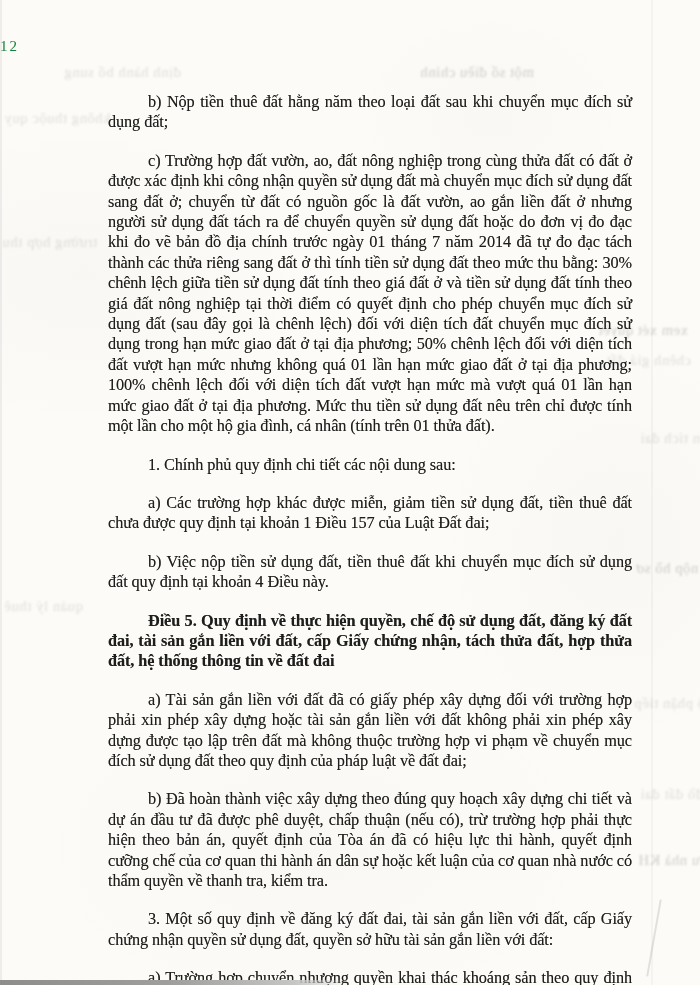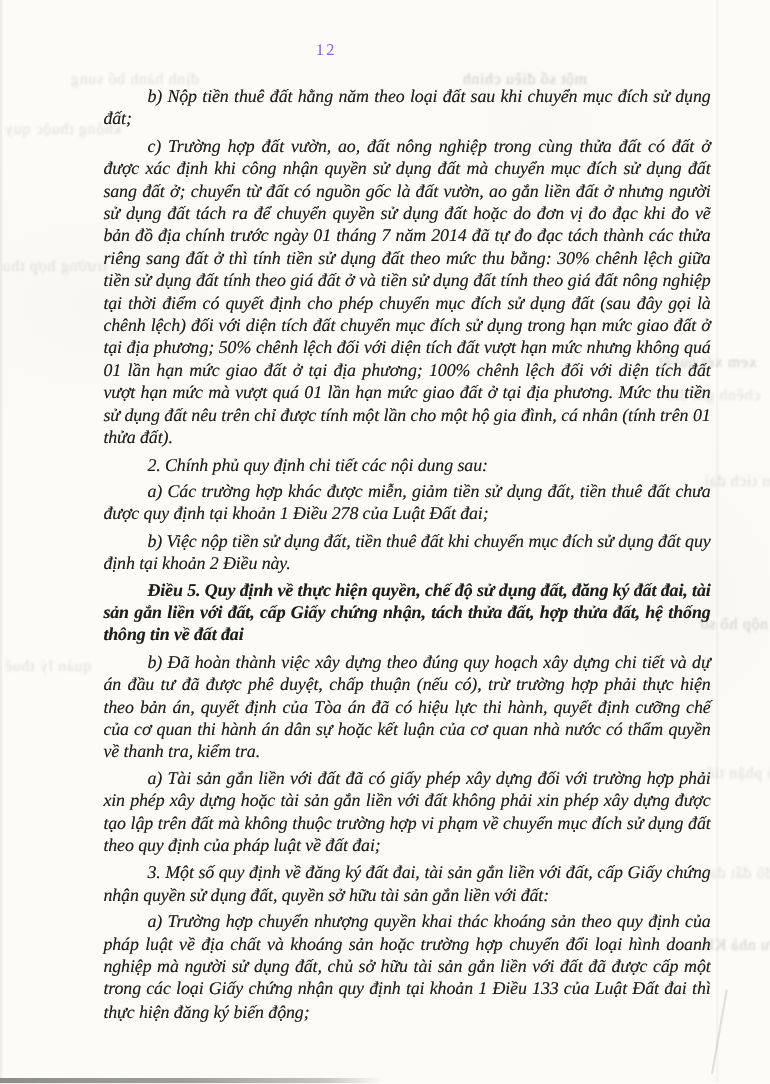--- a/index.html
+++ b/index.html
@@ -22,40 +22,38 @@
     background-image:
       radial-gradient(ellipse 320px 220px at 12% 28%, rgba(60,60,50,0.020), transparent 70%),
       radial-gradient(ellipse 260px 300px at 88% 55%, rgba(60,60,50,0.018), transparent 70%),
       radial-gradient(ellipse 420px 260px at 45% 86%, rgba(60,60,50,0.015), transparent 70%),
       radial-gradient(ellipse 200px 160px at 70% 12%, rgba(60,60,50,0.015), transparent 70%);
     pointer-events: none;
   }
   .page-number {
     position: absolute;
     top: 38px; left: 0; width: 593px;
-    text-align: center;
     font-size: 15px;
     letter-spacing: 2px;
-    color: #8b5cf6;
+    color: #15803d;
   }
   .text-block {
     position: absolute;
     top: 74px; left: 90px;
     width: 560px;
     font-size: 16.3px;
     line-height: 20.4px;
     letter-spacing: -0.1px;
     color: #1e1e1c;
     text-align: justify;
     text-shadow: 0 0 0.4px rgba(40,40,40,0.55);
   }
   .para {
-    margin: 4px;
+    margin: 18px;
     text-indent: 40px;
-    font-style: italic;
   }
   .para.bold { font-weight: bold; }
   
   .ghost {
     position: absolute;
     transform: scaleX(-1);
     color: rgba(35,35,30,0.14);
     filter: blur(1.1px);
     font-size: 14.5px;
     letter-spacing: 0.6px;
@@ -122,26 +120,26 @@
   <div class="ghost g6">diện tích đai</div>
   <div class="ghost g7 dark">không nộp hồ sơ</div>
   <div class="ghost g8">bộ phận tiếp</div>
   <div class="ghost g9">sơ đồ đất đai</div>
   <div class="ghost g10 dark">sở hữu nhà KH</div>
   <div class="ghost g11">quản lý thuê</div>
 
   <div class="text-block">
     <p class="para">b) Nộp tiền thuê đất hằng năm theo loại đất sau khi chuyển mục đích sử dụng đất;</p>
     <p class="para">c) Trường hợp đất vườn, ao, đất nông nghiệp trong cùng thửa đất có đất ở được xác định khi công nhận quyền sử dụng đất mà chuyển mục đích sử dụng đất sang đất ở; chuyển từ đất có nguồn gốc là đất vườn, ao gắn liền đất ở nhưng người sử dụng đất tách ra để chuyển quyền sử dụng đất hoặc do đơn vị đo đạc khi đo vẽ bản đồ địa chính trước ngày 01 tháng 7 năm 2014 đã tự đo đạc tách thành các thửa riêng sang đất ở thì tính tiền sử dụng đất theo mức thu bằng: 30% chênh lệch giữa tiền sử dụng đất tính theo giá đất ở và tiền sử dụng đất tính theo giá đất nông nghiệp tại thời điểm có quyết định cho phép chuyển mục đích sử dụng đất (sau đây gọi là chênh lệch) đối với diện tích đất chuyển mục đích sử dụng trong hạn mức giao đất ở tại địa phương; 50% chênh lệch đối với diện tích đất vượt hạn mức nhưng không quá 01 lần hạn mức giao đất ở tại địa phương; 100% chênh lệch đối với diện tích đất vượt hạn mức mà vượt quá 01 lần hạn mức giao đất ở tại địa phương. Mức thu tiền sử dụng đất nêu trên chỉ được tính một lần cho một hộ gia đình, cá nhân (tính trên 01 thửa đất).</p>
-    <p class="para">2. Chính phủ quy định chi tiết các nội dung sau:</p>
-    <p class="para">a) Các trường hợp khác được miễn, giảm tiền sử dụng đất, tiền thuê đất chưa được quy định tại khoản 1 Điều 278 của Luật Đất đai;</p>
-    <p class="para">b) Việc nộp tiền sử dụng đất, tiền thuê đất khi chuyển mục đích sử dụng đất quy định tại khoản 2 Điều này.</p>
+    <p class="para">1. Chính phủ quy định chi tiết các nội dung sau:</p>
+    <p class="para">a) Các trường hợp khác được miễn, giảm tiền sử dụng đất, tiền thuê đất chưa được quy định tại khoản 1 Điều 157 của Luật Đất đai;</p>
+    <p class="para">b) Việc nộp tiền sử dụng đất, tiền thuê đất khi chuyển mục đích sử dụng đất quy định tại khoản 4 Điều này.</p>
     <p class="para bold">Điều 5. Quy định về thực hiện quyền, chế độ sử dụng đất, đăng ký đất đai, tài sản gắn liền với đất, cấp Giấy chứng nhận, tách thửa đất, hợp thửa đất, hệ thống thông tin về đất đai</p>
+    <p class="para">a) Tài sản gắn liền với đất đã có giấy phép xây dựng đối với trường hợp phải xin phép xây dựng hoặc tài sản gắn liền với đất không phải xin phép xây dựng được tạo lập trên đất mà không thuộc trường hợp vi phạm về chuyển mục đích sử dụng đất theo quy định của pháp luật về đất đai;</p>
     <p class="para">b) Đã hoàn thành việc xây dựng theo đúng quy hoạch xây dựng chi tiết và dự án đầu tư đã được phê duyệt, chấp thuận (nếu có), trừ trường hợp phải thực hiện theo bản án, quyết định của Tòa án đã có hiệu lực thi hành, quyết định cưỡng chế của cơ quan thi hành án dân sự hoặc kết luận của cơ quan nhà nước có thẩm quyền về thanh tra, kiểm tra.</p>
-    <p class="para">a) Tài sản gắn liền với đất đã có giấy phép xây dựng đối với trường hợp phải xin phép xây dựng hoặc tài sản gắn liền với đất không phải xin phép xây dựng được tạo lập trên đất mà không thuộc trường hợp vi phạm về chuyển mục đích sử dụng đất theo quy định của pháp luật về đất đai;</p>
     <p class="para">3. Một số quy định về đăng ký đất đai, tài sản gắn liền với đất, cấp Giấy chứng nhận quyền sử dụng đất, quyền sở hữu tài sản gắn liền với đất:</p>
     <p class="para">a) Trường hợp chuyển nhượng quyền khai thác khoáng sản theo quy định của pháp luật về địa chất và khoáng sản hoặc trường hợp chuyển đổi loại hình doanh nghiệp mà người sử dụng đất, chủ sở hữu tài sản gắn liền với đất đã được cấp một trong các loại Giấy chứng nhận quy định tại khoản 1 Điều 133 của Luật Đất đai thì thực hiện đăng ký biến động;</p>
   </div>
 
   <div class="fold-line"></div>
   <div class="left-edge"></div>
   <div class="bottom-bar"></div>
   <div class="corner-mark"></div>
 
 </div>

